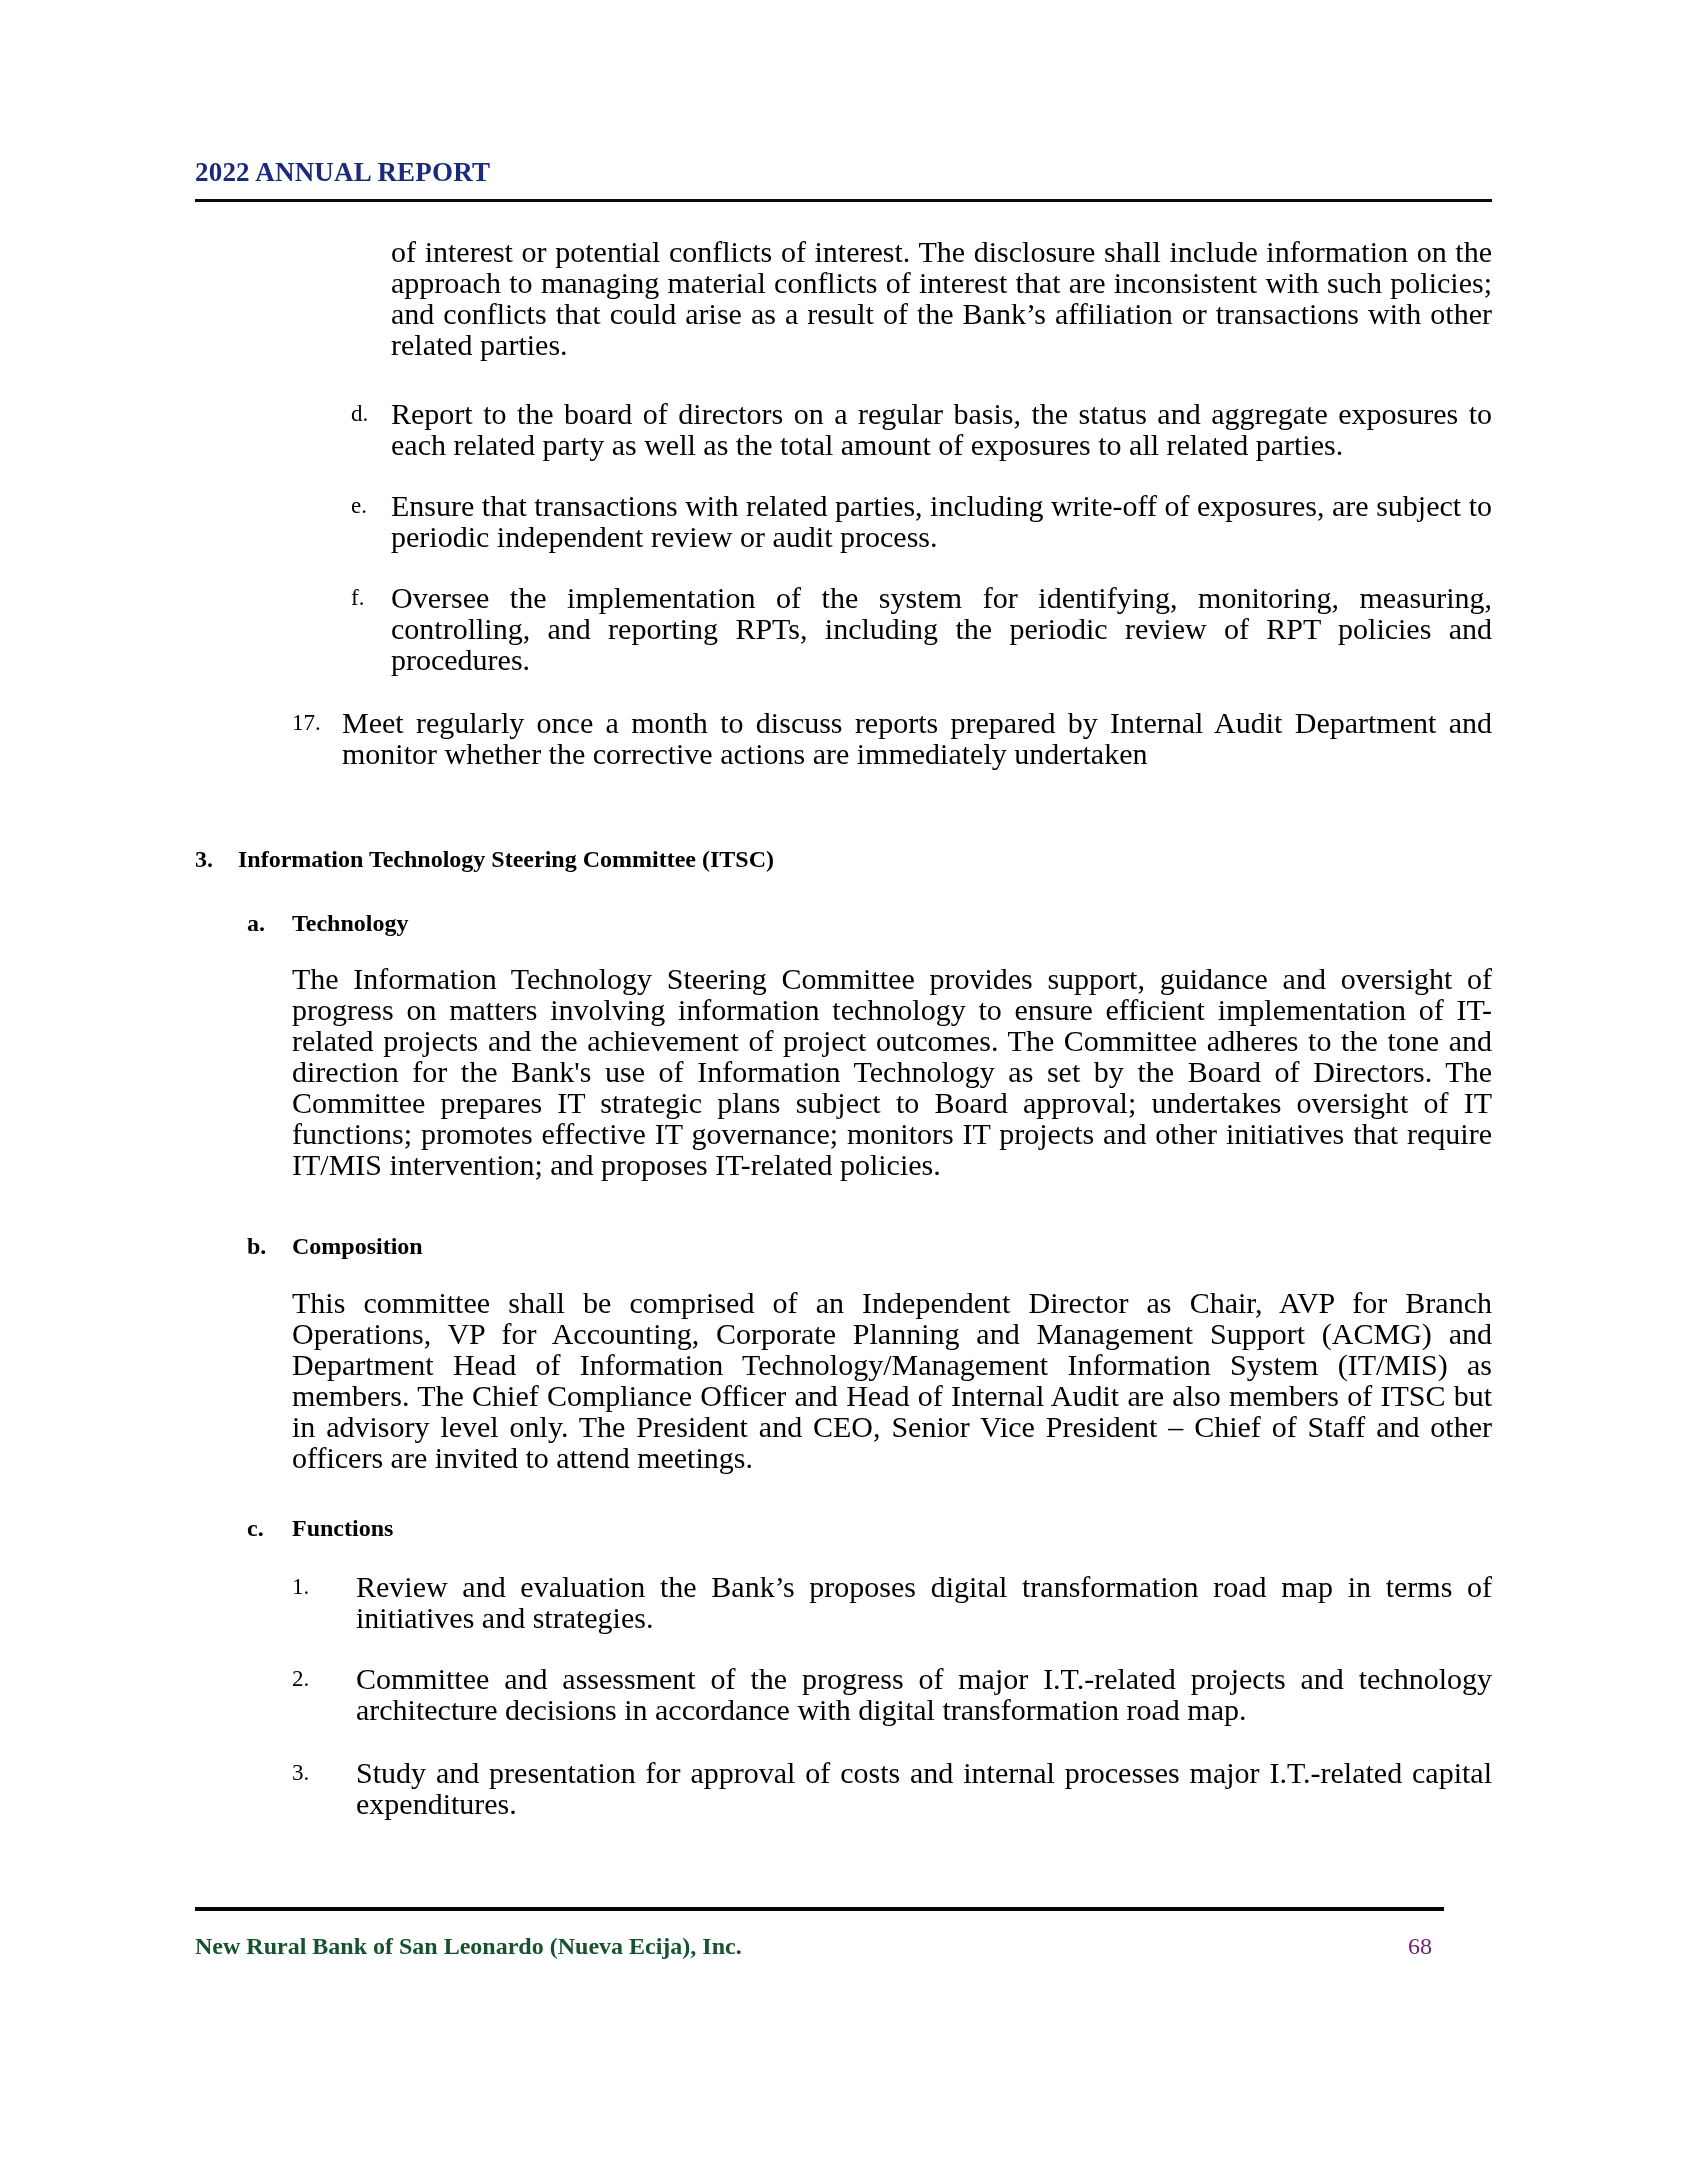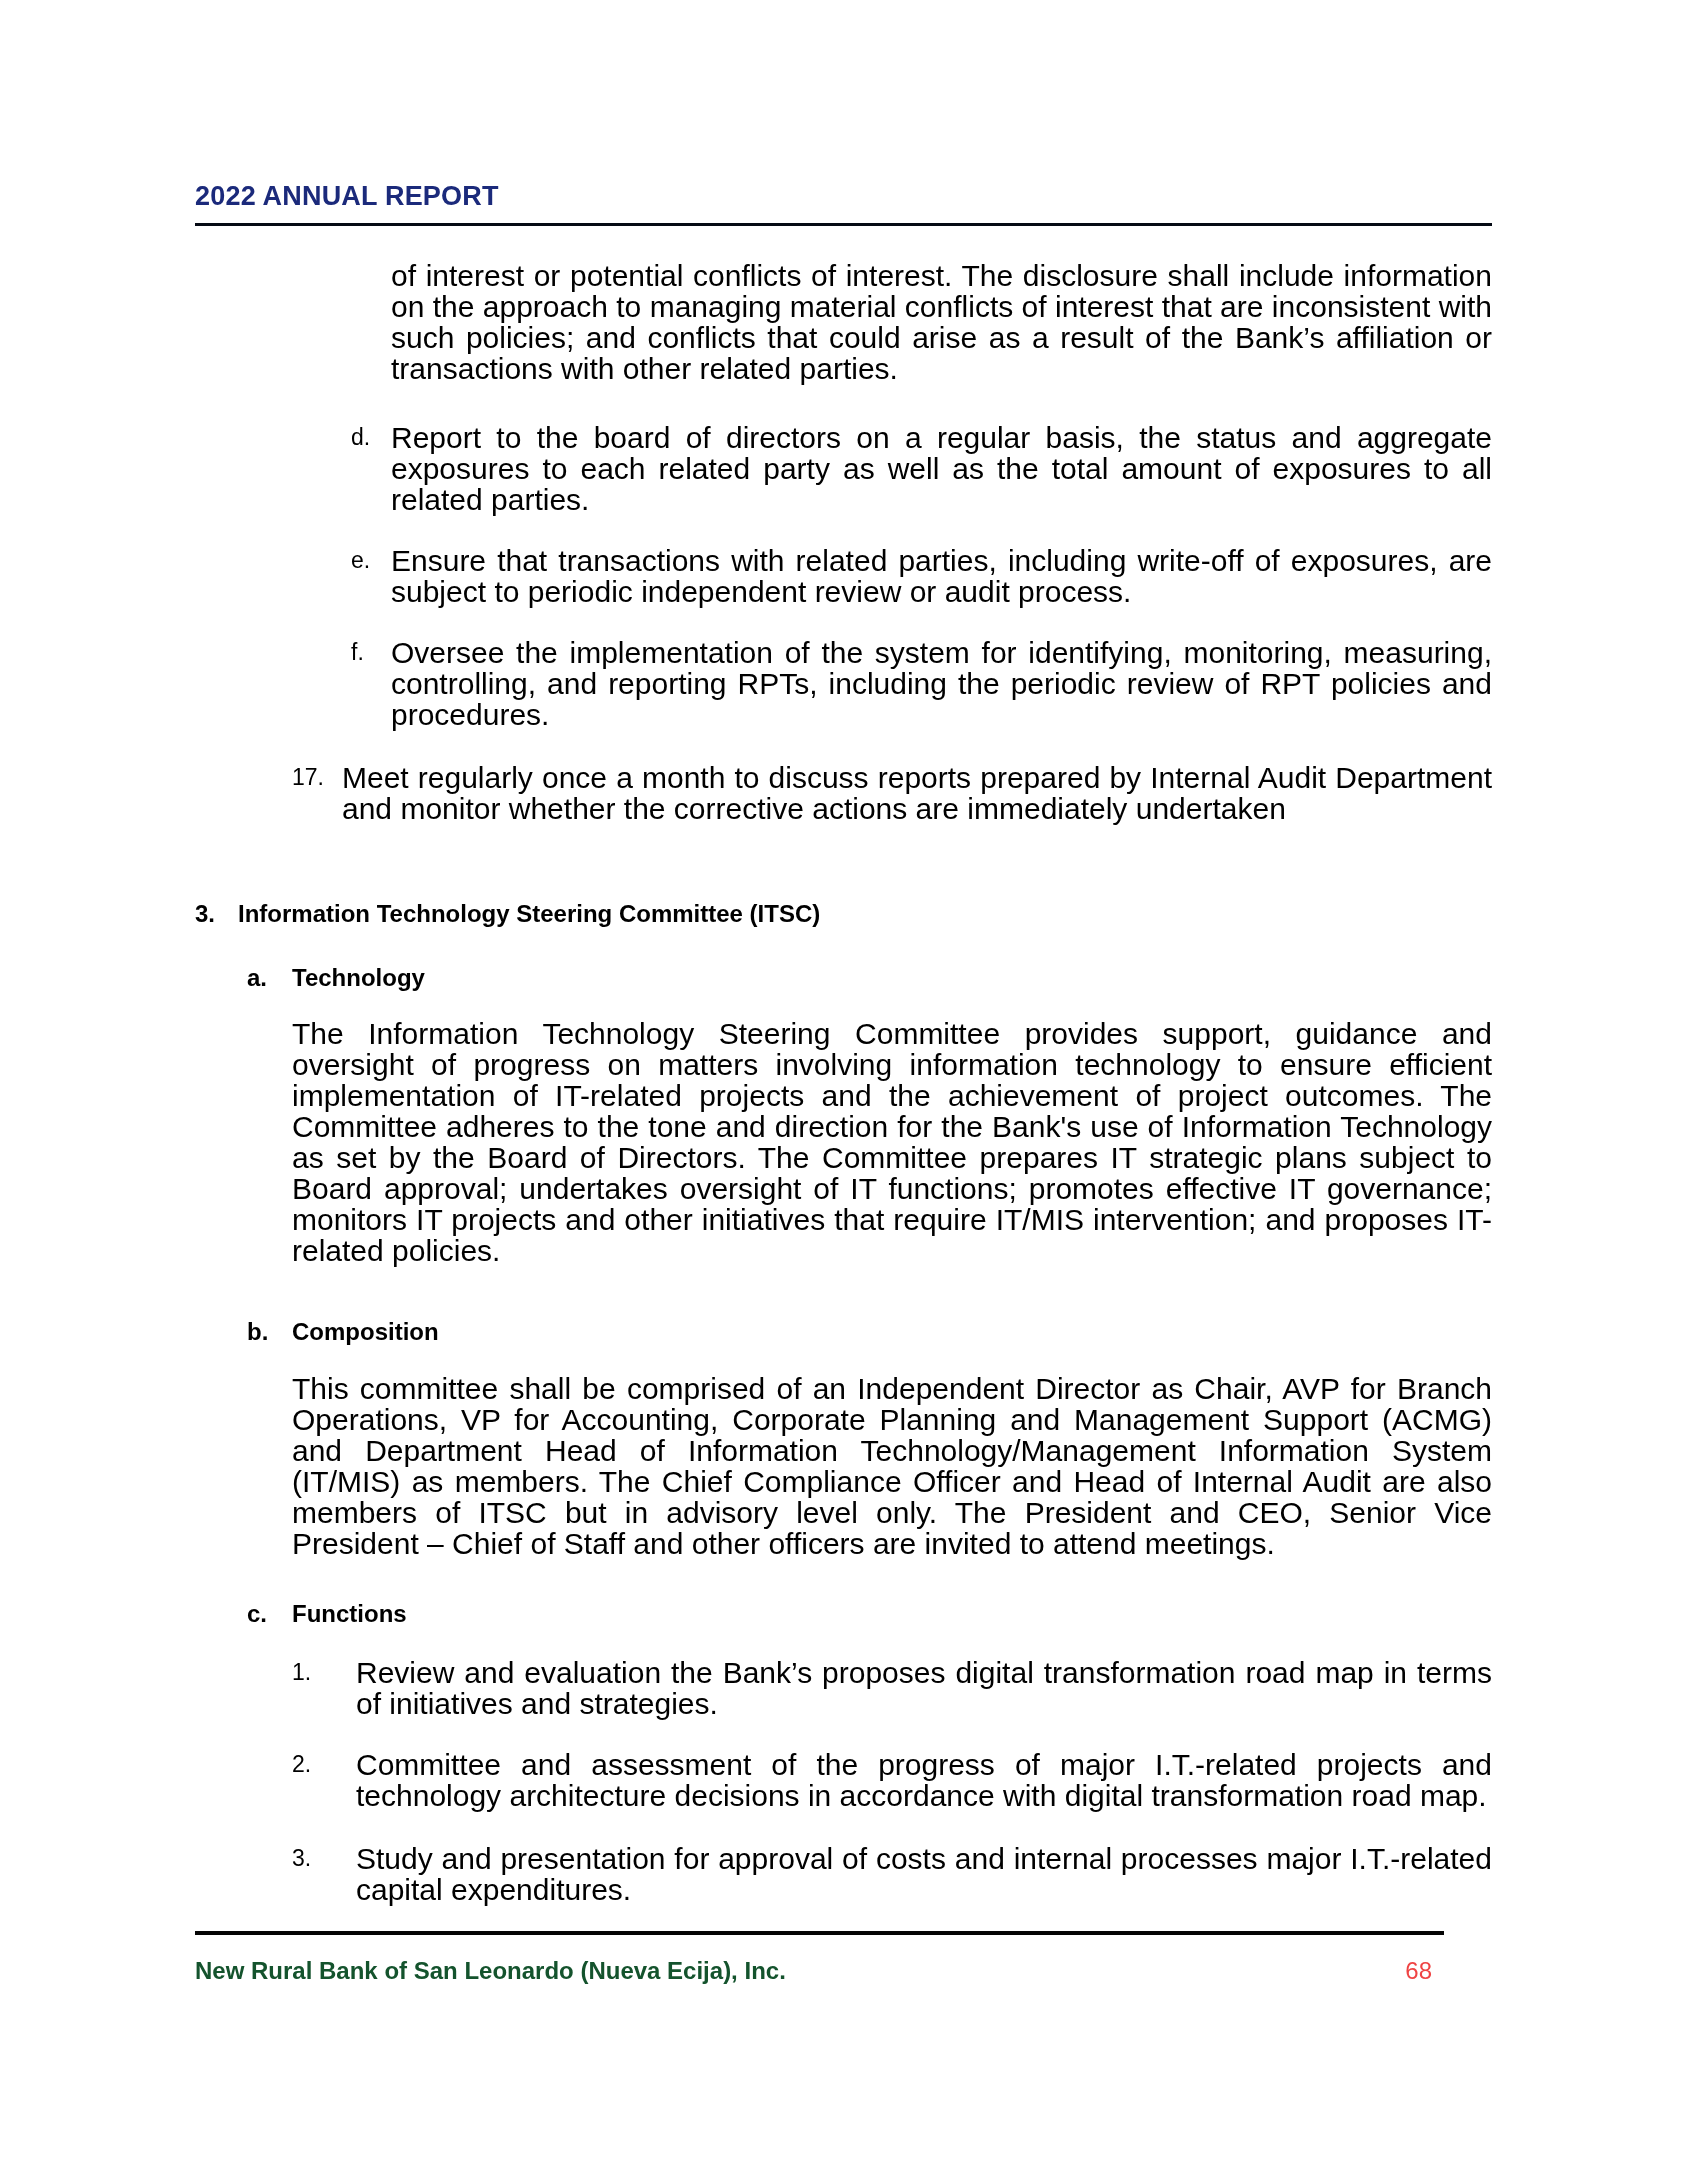--- a/index.html
+++ b/index.html
@@ -2,24 +2,23 @@
 <html><head>
 <meta charset="utf-8">
 <style>
   * { margin: 0; padding: 0; box-sizing: border-box; }
   html, body { background: #ffffff; }
   .page {
     position: relative;
     width: 1683px;
     height: 1983px;
     background: #ffffff;
-    font-family: Liberation Sans, sans-serif;
+    font-family: Liberation Serif, serif;
     color: #000000;
     overflow: hidden;
-    margin-top: 24px;
   }
   .content {
     position: absolute;
     left: 195px;
     top: 0;
     width: 1297px;
     padding-top: 156px;
   }
   .header-title {
     font-size: 27px;
@@ -104,21 +103,21 @@
     justify-content: space-between;
     align-items: baseline;
   }
   .footer-bank {
     font-size: 24px;
     font-weight: bold;
     color: #14532d;
   }
   .footer-page-num {
     font-size: 24px;
-    color: #ef4444;
+    color: #701a75;
     padding-right: 12px;
   }
 </style>
 </head>
 <body>
 
 <div class="page">
   <div class="content">
 
     <div class="header-title">2022 ANNUAL REPORT</div>

